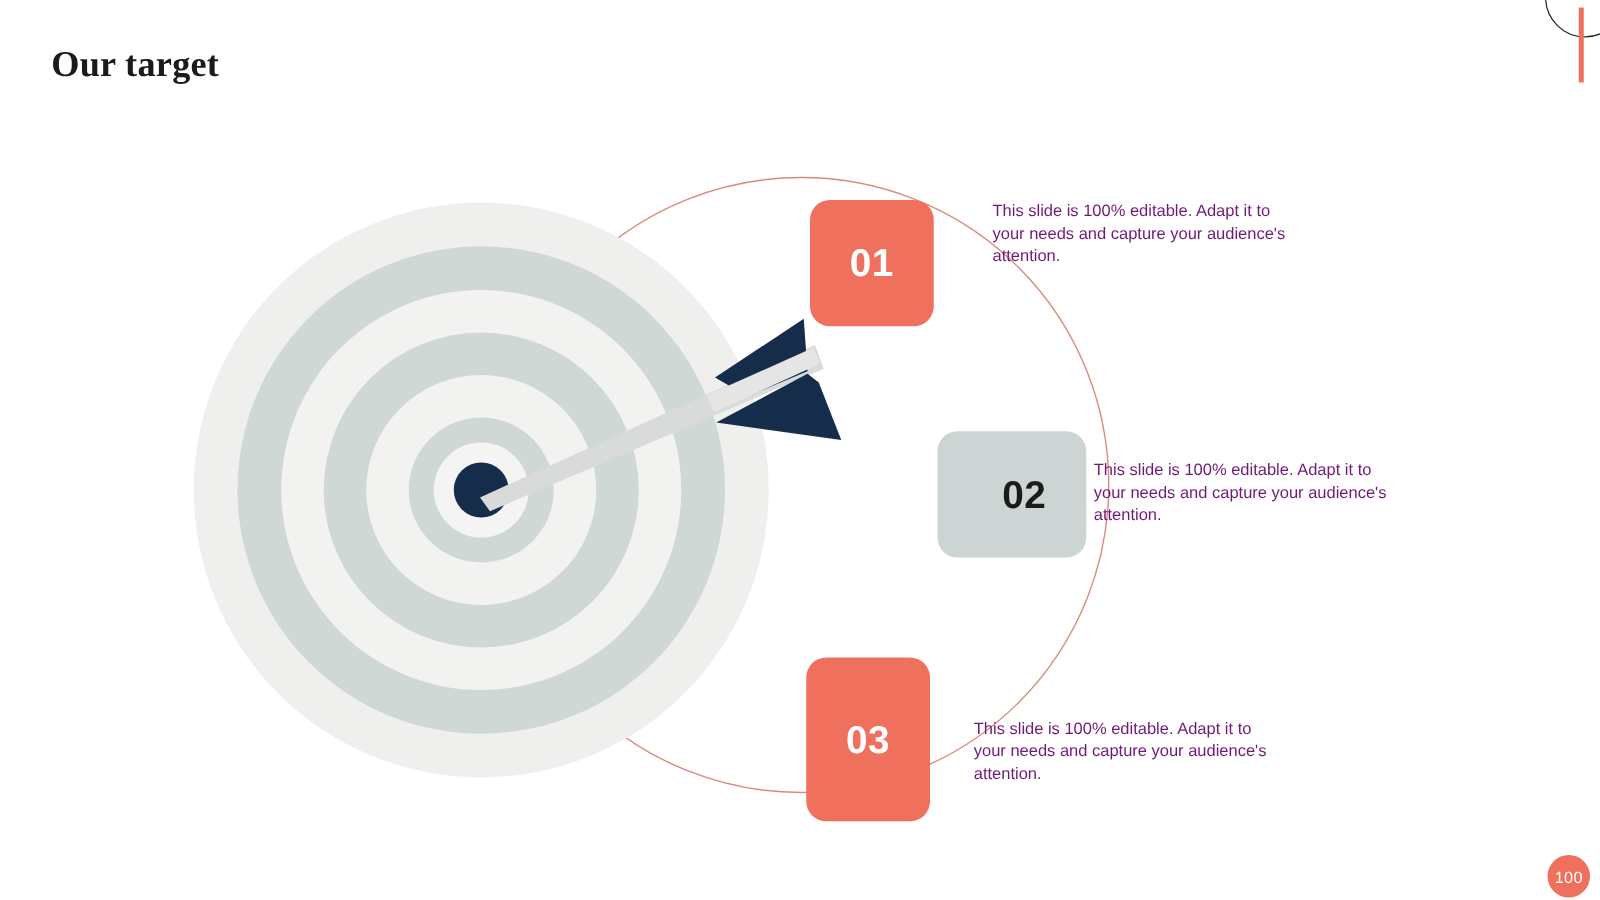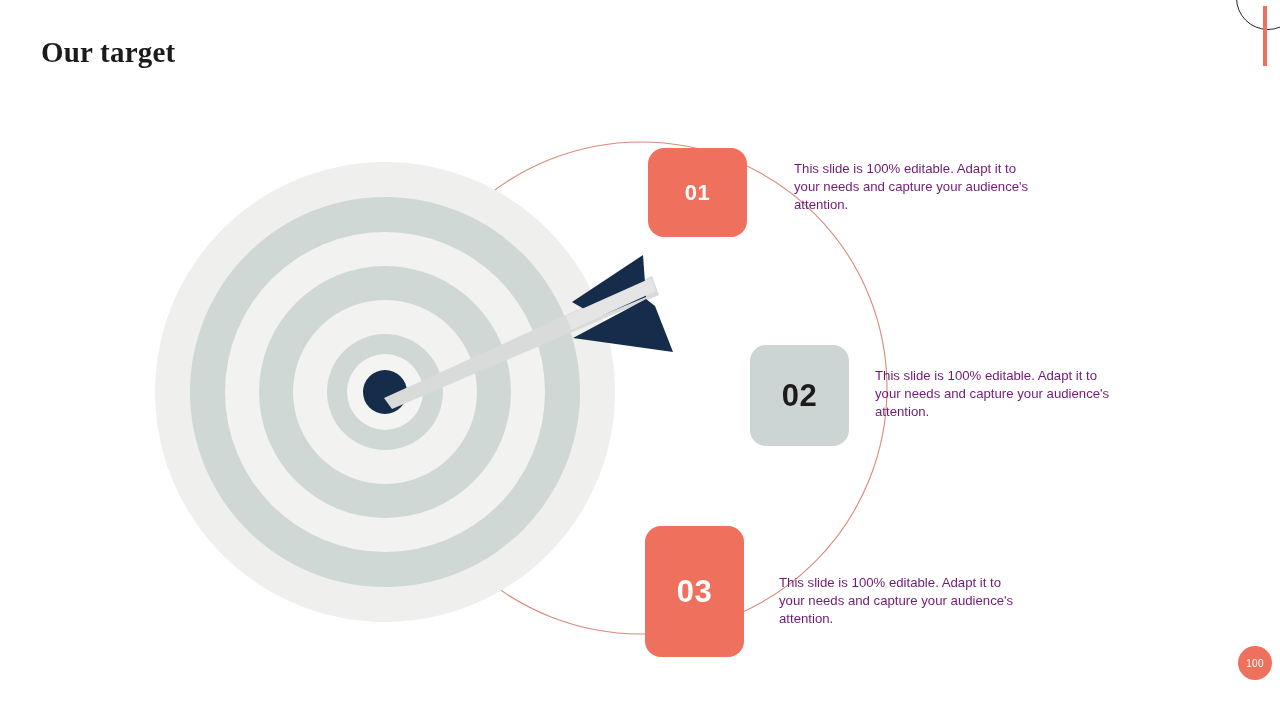--- a/index.html
+++ b/index.html
@@ -45,27 +45,27 @@
     top: 6px;
     width: 4px;
     height: 60px;
     background: #F0705E;
   }
 
   
   #page-badge {
     position: absolute;
     left: 1238px;
-    top: 646px;
+    top: 684px;
     width: 34px;
     height: 34px;
     border-radius: 50%;
     background: #F0705E;
     color: #ffffff;
-    font-size: 10px;
+    font-size: 13px;
     display: flex;
     align-items: center;
     justify-content: center;
     letter-spacing: .3px;
   }
 
   
   #graphic-stage {
     position: absolute;
     left: 0;
@@ -79,23 +79,23 @@
   .num-card {
     position: absolute;
     border-radius: 16px;
     display: flex;
     align-items: center;
     justify-content: center;
     font-weight: 700;
     letter-spacing: .5px;
   }
   .num-card.coral { background: #F0705E; color: #ffffff; }
-  .num-card.sage  { background: #CCD5D3; color: #1b1b1b; }
+  .num-card.sage  { background: #CCD5D3; color: #1b1b1b; padding-left: 20px; }
 
-  #card-01 { left: 648px; top: 148px; width: 99px; height: 89px; font-size: 22px; }
+  #card-01 { left: 648px; top: 160px; width: 99px; height: 101px; font-size: 31px; }
   #card-02 { left: 750px; top: 345px; width: 99px; height: 101px; font-size: 31px; }
   #card-03 { left: 645px; top: 526px; width: 99px; height: 131px; font-size: 31px; }
 
   
   .desc {
     position: absolute;
     font-size: 13.2px;
     line-height: 17.8px;
     color: #701a75;
     width: 240px;

